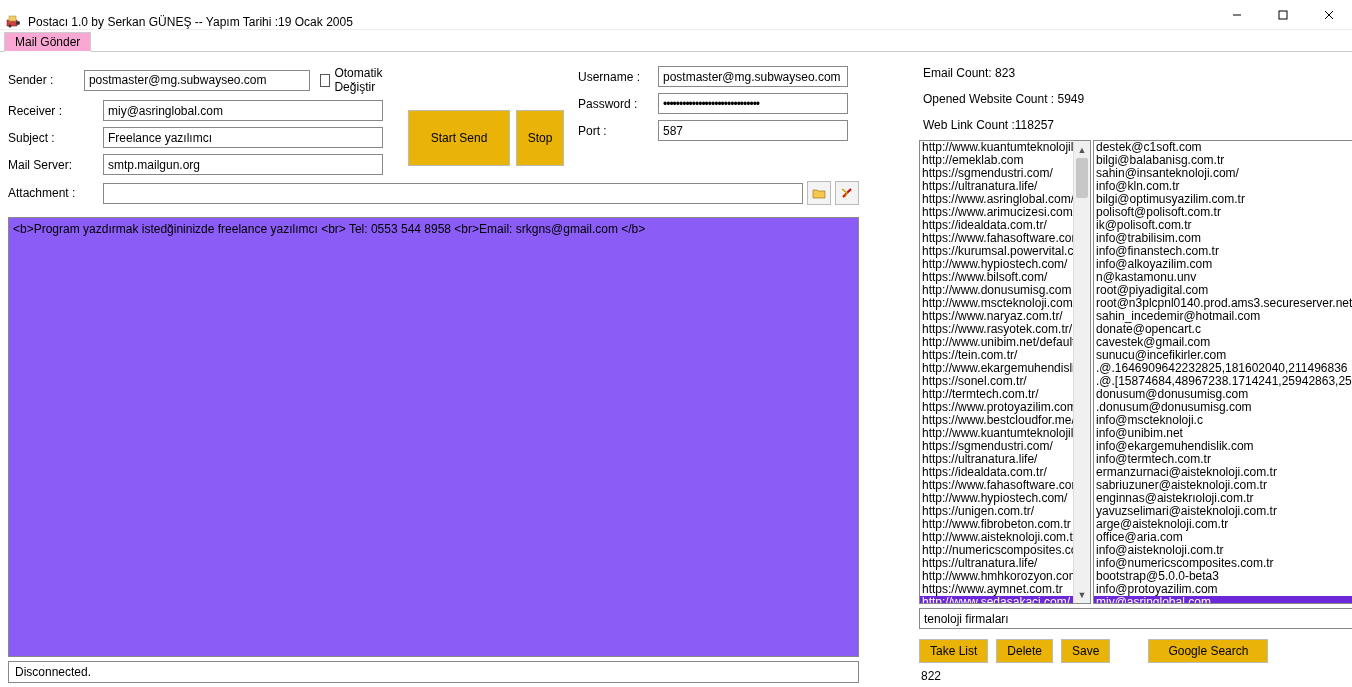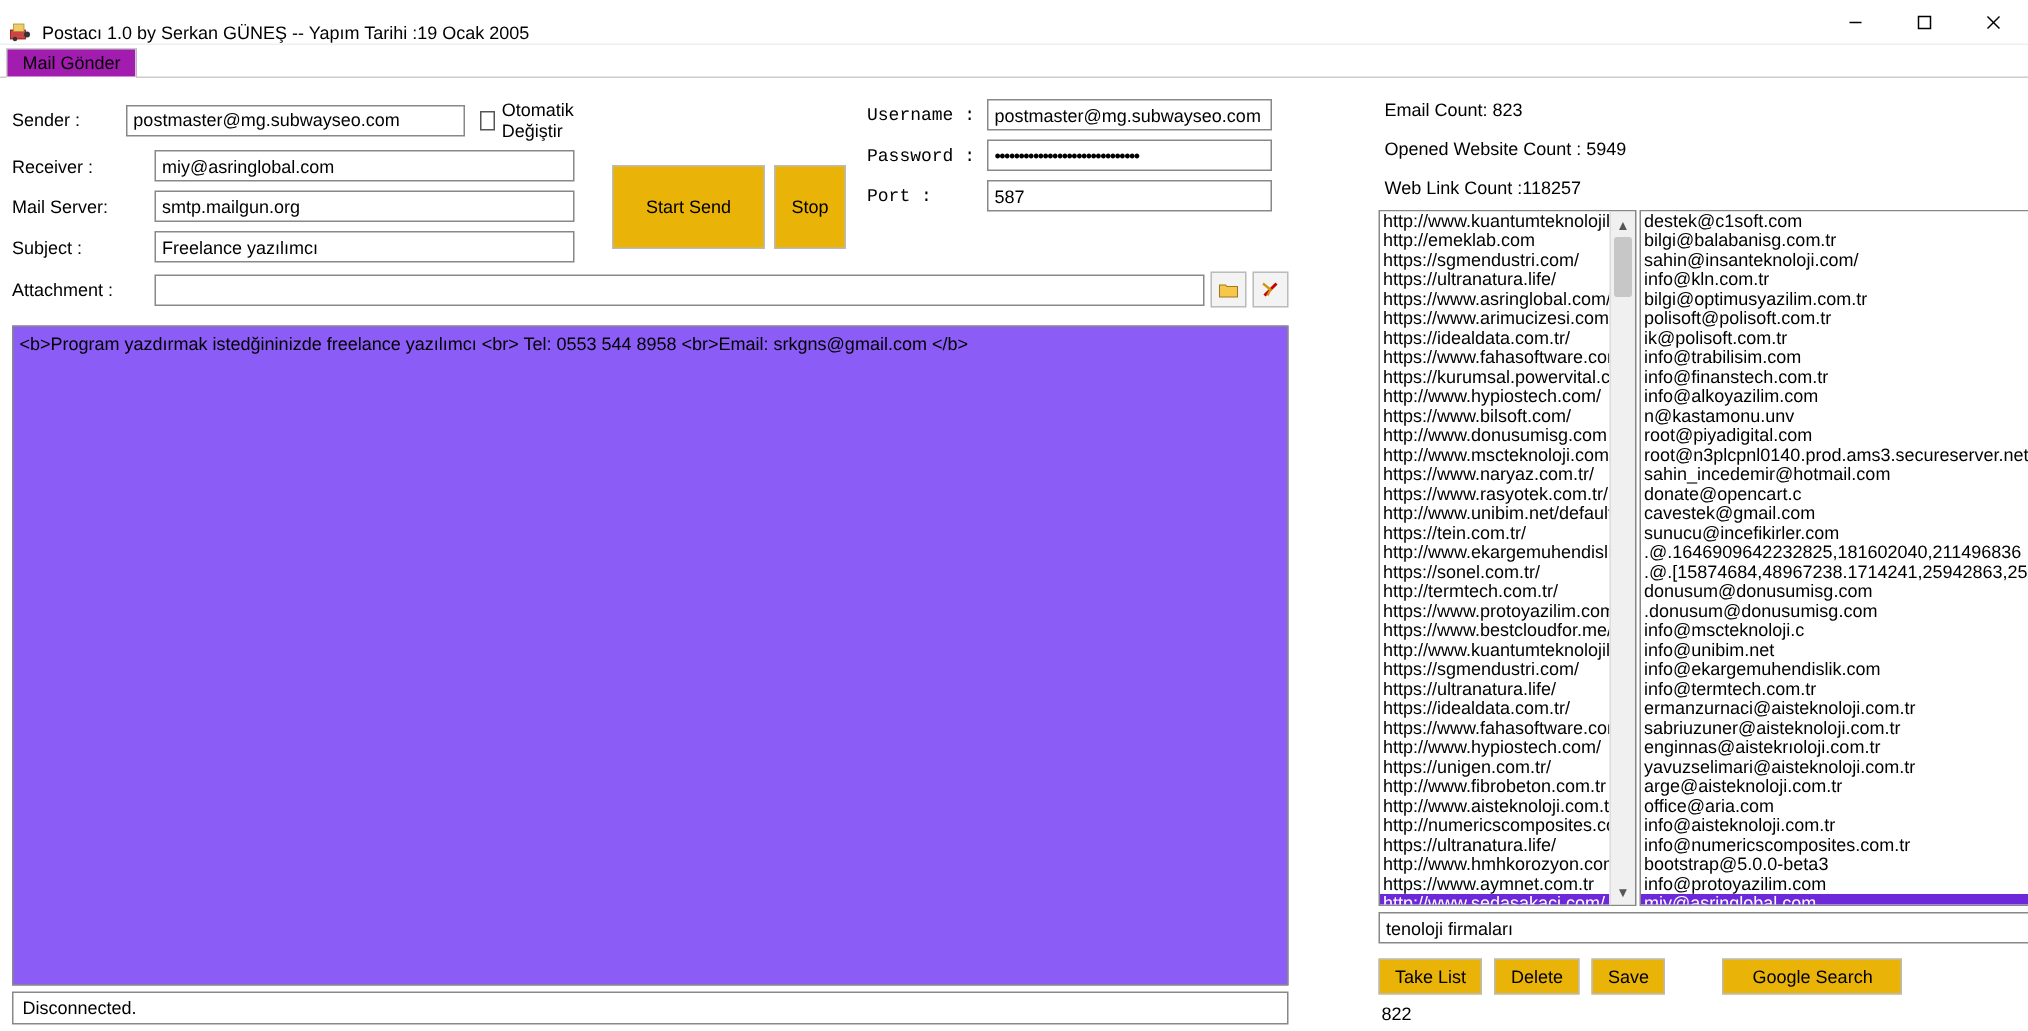--- a/index.html
+++ b/index.html
@@ -42,21 +42,21 @@
 
   
   .tabstrip {
     display: flex;
     align-items: flex-end;
     padding-left: 4px;
     height: 22px;
     border-bottom: 1px solid #ccc;
   }
   .tab {
-    background: #a21caf;
+    background: #f9a8d4;
     border: 1px solid #ccc;
     border-bottom: 1px solid #fff;
     padding: 2px 10px;
     font-size: 12px;
     position: relative;
     top: 1px;
   }
 
   
   .content {
@@ -107,21 +107,21 @@
     height: 24px;
   }
   .btn.big { height: 56px; width: 102px; }
   .btn.mid { height: 56px; width: 48px; }
   .toprow {
     display: flex;
   }
   .formcol1 { width: 400px; }
   .formcol2 { width: 170px; display:flex; align-items:flex-start; padding-top:44px; gap:6px;}
   .formcol3 { flex:1; }
-  .formcol3 .label{ width:80px;font-family:Liberation Mono, monospace;}
+  .formcol3 .label{ width:80px;}
   .iconbtn {
     width: 24px; height: 24px;
     border: 1px solid #bbb;
     background: #f3f3f3;
     display: inline-flex; align-items:center; justify-content:center;
     font-size: 13px;
     margin-left:4px;
   }
   .bodyarea {
     flex: 1;
@@ -233,26 +233,26 @@
           <span class="label">Sender :</span>
           <input class="txt w280" value="postmaster@mg.subwayseo.com" style="">
           <span class="chk"></span>
           <span>Otomatik Değiştir</span>
         </div>
         <div class="formrow">
           <span class="label">Receiver :</span>
           <input class="txt w280" value="miy@asringlobal.com" style="">
         </div>
         <div class="formrow">
+          <span class="label">Subject :</span>
+          <input class="txt w280" value="Freelance yazılımcı" style="">
+        </div>
+        <div class="formrow">
           <span class="label">Mail Server:</span>
           <input class="txt w280" value="smtp.mailgun.org" style="">
-        </div>
-        <div class="formrow">
-          <span class="label">Subject :</span>
-          <input class="txt w280" value="Freelance yazılımcı" style="">
         </div>
       </div>
 
       <div class="formcol2">
         <button class="btn big">Start Send</button>
         <button class="btn mid">Stop</button>
       </div>
 
       <div class="formcol3">
         <div class="formrow">

